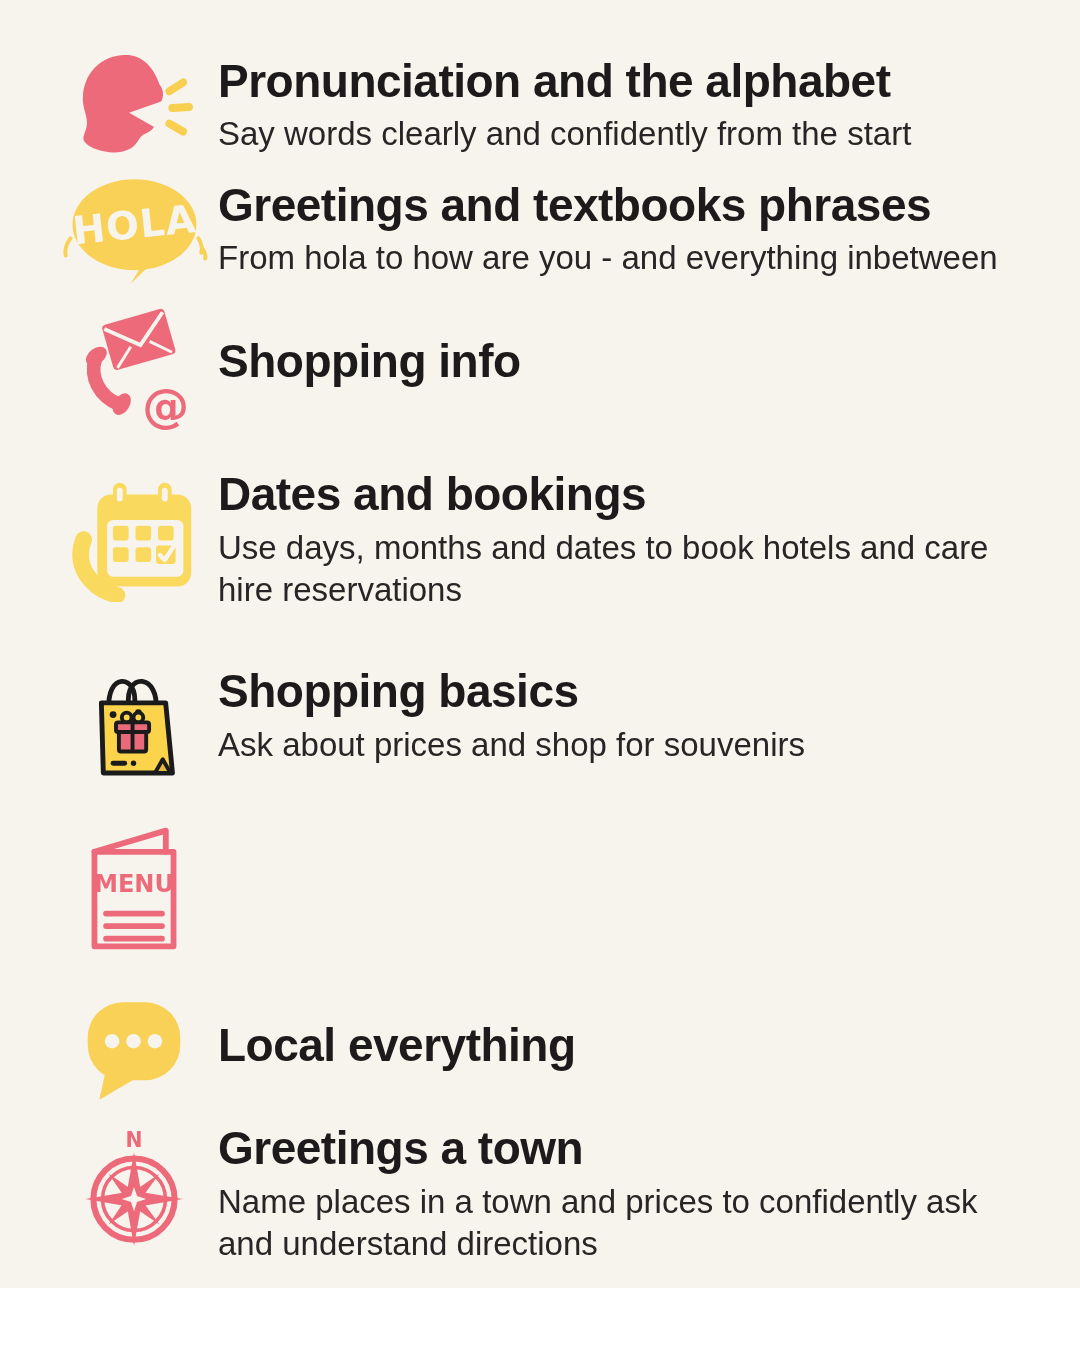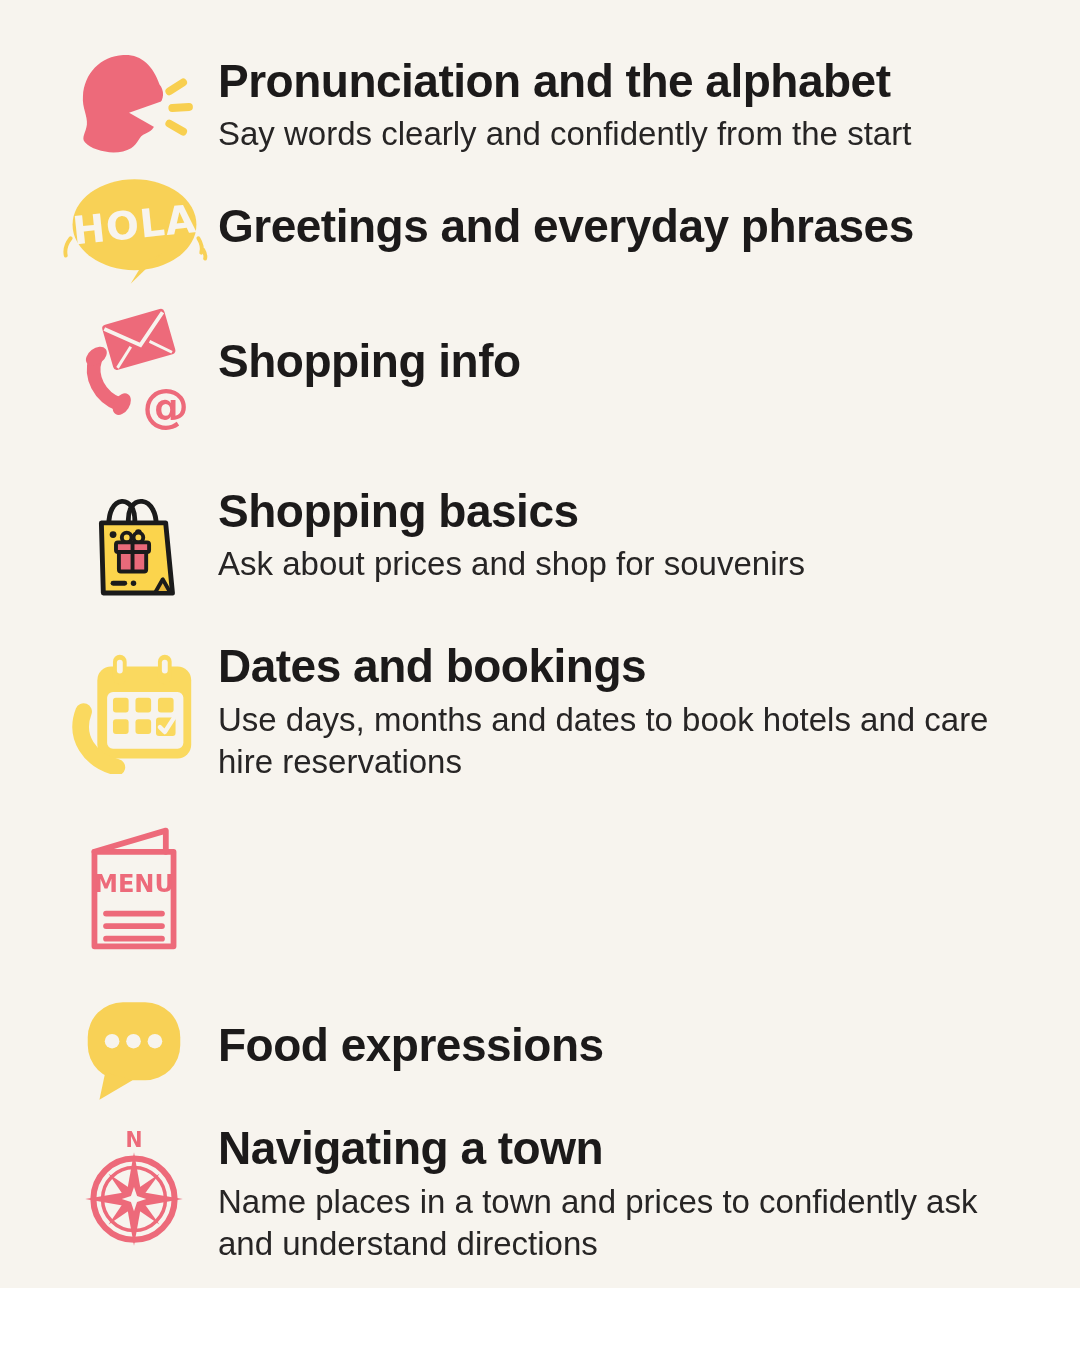--- a/index.html
+++ b/index.html
@@ -54,41 +54,70 @@
         <path fill="#F8D156" d="M88,90 L74,113 L106,82 Z"></path>
         <g stroke="#F8D156" stroke-width="4" fill="none" stroke-linecap="round">
           <path d="M12,66 q-7,9 -5,18"></path>
           <path d="M144,66 q5,8 3,15"></path>
           <path d="M149,78 q3,5 2,9"></path>
         </g>
         <text x="78" y="66" text-anchor="middle" font-size="40" fill="#F7F4EE" transform="rotate(-6 78 52)" letter-spacing="1">HOLA</text>
       </svg>
     </div>
     <div class="text-cell">
-      <h2 class="title">Greetings and everyday phrases</h2>
+      <h2 class="title">Greetings and textbooks phrases</h2>
+      <p class="subtitle">From hola to how are you - and everything inbetween</p>
     </div>
   </div>
 
   <div class="row">
     <div class="icon-cell">
       <svg width="132" height="130" viewBox="0 0 135 132" aria-hidden="true">
         <g transform="rotate(-16 72 42)">
           <rect x="40" y="16" width="66" height="48" rx="4" fill="#ED6A7A"></rect>
           <polyline points="42,20 73,46 104,20" fill="none" stroke="#F7F4EE" stroke-width="4"></polyline>
           <line x1="44" y1="62" x2="63" y2="45" stroke="#F7F4EE" stroke-width="3"></line>
           <line x1="102" y1="62" x2="83" y2="45" stroke="#F7F4EE" stroke-width="3"></line>
         </g>
         <path d="M28,60 C22,78 32,98 52,106" stroke="#ED6A7A" stroke-width="14" fill="none" stroke-linecap="round"></path>
         <ellipse cx="29" cy="57" rx="12" ry="8" fill="#ED6A7A" transform="rotate(-38 29 57)"></ellipse>
         <ellipse cx="55" cy="106" rx="12" ry="8" fill="#ED6A7A" transform="rotate(-58 55 106)"></ellipse>
         <text x="76" y="124" font-size="48" fill="#ED6A7A">@</text>
       </svg>
     </div>
     <div class="text-cell">
       <h2 class="title">Shopping info</h2>
+    </div>
+  </div>
+
+  <div class="row">
+    <div class="icon-cell">
+      <svg width="132" height="124" viewBox="0 0 135 125" aria-hidden="true">
+        <rect x="30" y="16" width="96" height="94" rx="14" fill="#FAD95F"></rect>
+        <rect x="40" y="42" width="78" height="58" rx="6" fill="#F7F4EE"></rect>
+        <g fill="#FAD95F">
+          <rect x="46" y="48" width="16" height="15" rx="3"></rect>
+          <rect x="69" y="48" width="16" height="15" rx="3"></rect>
+          <rect x="92" y="48" width="16" height="15" rx="3"></rect>
+          <rect x="46" y="70" width="16" height="15" rx="3"></rect>
+          <rect x="69" y="70" width="16" height="15" rx="3"></rect>
+          <rect x="90" y="68" width="20" height="19" rx="3"></rect>
+        </g>
+        <polyline points="94,78 99,83 108,69" fill="none" stroke="#F7F4EE" stroke-width="4.5" stroke-linecap="round" stroke-linejoin="round"></polyline>
+        <rect x="46" y="4" width="14" height="30" rx="7" fill="#FAD95F"></rect>
+        <rect x="50" y="9" width="6" height="14" rx="3" fill="#F7F4EE"></rect>
+        <rect x="92" y="4" width="14" height="30" rx="7" fill="#FAD95F"></rect>
+        <rect x="96" y="9" width="6" height="14" rx="3" fill="#F7F4EE"></rect>
+        <path d="M16,62 C6,88 22,112 50,119" stroke="#FAD95F" stroke-width="17" fill="none" stroke-linecap="round"></path>
+      </svg>
+    </div>
+    <div class="text-cell">
+      <h2 class="title">Dates and bookings</h2>
+      <p class="subtitle">Use days, months and dates to book hotels and care
+hire reservations</p>
     </div>
   </div>
 
   <div class="row">
     <div class="icon-cell">
       <svg width="112" height="132" viewBox="0 0 115 135" aria-hidden="true">
         <g stroke="#1B1B1B" stroke-width="5" fill="none" stroke-linecap="round">
           <path d="M32,62 C28,22 62,24 58,56"></path>
           <path d="M52,56 C48,22 84,24 80,62"></path>
         </g>
@@ -106,48 +135,20 @@
       </svg>
     </div>
     <div class="text-cell">
       <h2 class="title">Shopping basics</h2>
       <p class="subtitle">Ask about prices and shop for souvenirs</p>
     </div>
   </div>
 
   <div class="row">
     <div class="icon-cell">
-      <svg width="132" height="124" viewBox="0 0 135 125" aria-hidden="true">
-        <rect x="30" y="16" width="96" height="94" rx="14" fill="#FAD95F"></rect>
-        <rect x="40" y="42" width="78" height="58" rx="6" fill="#F7F4EE"></rect>
-        <g fill="#FAD95F">
-          <rect x="46" y="48" width="16" height="15" rx="3"></rect>
-          <rect x="69" y="48" width="16" height="15" rx="3"></rect>
-          <rect x="92" y="48" width="16" height="15" rx="3"></rect>
-          <rect x="46" y="70" width="16" height="15" rx="3"></rect>
-          <rect x="69" y="70" width="16" height="15" rx="3"></rect>
-          <rect x="90" y="68" width="20" height="19" rx="3"></rect>
-        </g>
-        <polyline points="94,78 99,83 108,69" fill="none" stroke="#F7F4EE" stroke-width="4.5" stroke-linecap="round" stroke-linejoin="round"></polyline>
-        <rect x="46" y="4" width="14" height="30" rx="7" fill="#FAD95F"></rect>
-        <rect x="50" y="9" width="6" height="14" rx="3" fill="#F7F4EE"></rect>
-        <rect x="92" y="4" width="14" height="30" rx="7" fill="#FAD95F"></rect>
-        <rect x="96" y="9" width="6" height="14" rx="3" fill="#F7F4EE"></rect>
-        <path d="M16,62 C6,88 22,112 50,119" stroke="#FAD95F" stroke-width="17" fill="none" stroke-linecap="round"></path>
-      </svg>
-    </div>
-    <div class="text-cell">
-      <h2 class="title">Dates and bookings</h2>
-      <p class="subtitle">Use days, months and dates to book hotels and care
-hire reservations</p>
-    </div>
-  </div>
-
-  <div class="row">
-    <div class="icon-cell">
       <svg width="108" height="132" viewBox="0 0 112 135" aria-hidden="true">
         <g stroke="#ED6A7A" stroke-width="6" fill="none" stroke-linejoin="round" stroke-linecap="round">
           <rect x="15" y="30" width="82" height="98"></rect>
           <path d="M15,30 L89,8 L89,30"></path>
           <line x1="27" y1="94" x2="85" y2="94"></line>
           <line x1="27" y1="107" x2="85" y2="107"></line>
           <line x1="27" y1="120" x2="85" y2="120"></line>
         </g>
         <text x="56" y="72" text-anchor="middle" font-size="25" fill="#ED6A7A" letter-spacing="0">MENU</text>
       </svg>
@@ -158,21 +159,21 @@
     <div class="icon-cell">
       <svg width="112" height="110" viewBox="0 0 115 112" aria-hidden="true">
         <rect x="10" y="8" width="95" height="80" rx="36" fill="#F8D156"></rect>
         <polygon points="28,80 56,88 22,108" fill="#F8D156"></polygon>
         <circle cx="35" cy="48" r="7.5" fill="#F7F4EE"></circle>
         <circle cx="57" cy="48" r="7.5" fill="#F7F4EE"></circle>
         <circle cx="79" cy="48" r="7.5" fill="#F7F4EE"></circle>
       </svg>
     </div>
     <div class="text-cell">
-      <h2 class="title">Food expressions</h2>
+      <h2 class="title">Local everything</h2>
     </div>
   </div>
 
   <div class="row">
     <div class="icon-cell">
       <svg width="112" height="130" viewBox="0 0 110 128" aria-hidden="true">
         <text x="55" y="17" text-anchor="middle" font-size="20" fill="#ED6A7A">N</text>
         <circle cx="55" cy="68" r="40" fill="none" stroke="#ED6A7A" stroke-width="6"></circle>
         <circle cx="55" cy="68" r="31" fill="none" stroke="#ED6A7A" stroke-width="3.5"></circle>
         <g fill="#ED6A7A">
@@ -182,19 +183,19 @@
           <polygon points="7,68 48,61 55,68 48,75"></polygon>
           <polygon points="80,43 64,65 55,68 58,58"></polygon>
           <polygon points="80,93 58,78 55,68 64,71"></polygon>
           <polygon points="30,93 45,71 55,68 52,78"></polygon>
           <polygon points="30,43 52,58 55,68 45,65"></polygon>
         </g>
         <polygon points="55,56 58,65 67,68 58,71 55,80 52,71 43,68 52,65" fill="#F7F4EE"></polygon>
       </svg>
     </div>
     <div class="text-cell">
-      <h2 class="title">Navigating a town</h2>
+      <h2 class="title">Greetings a town</h2>
       <p class="subtitle">Name places in a town and prices to confidently ask
 and understand directions</p>
     </div>
   </div>
 
 </div>
 
 </body></html>

